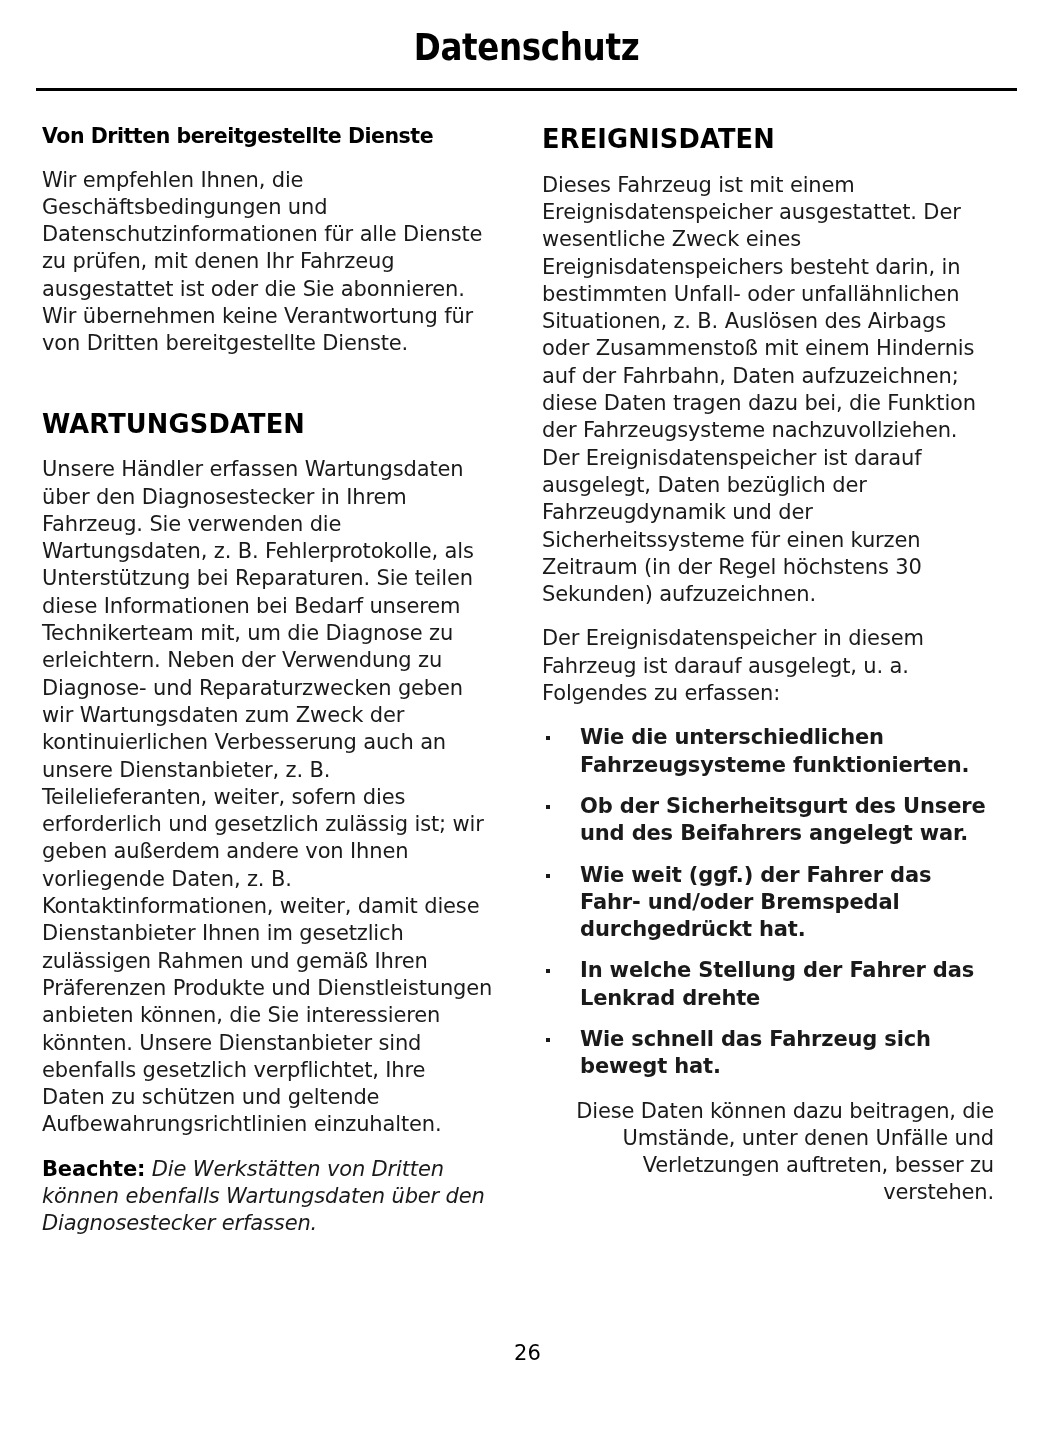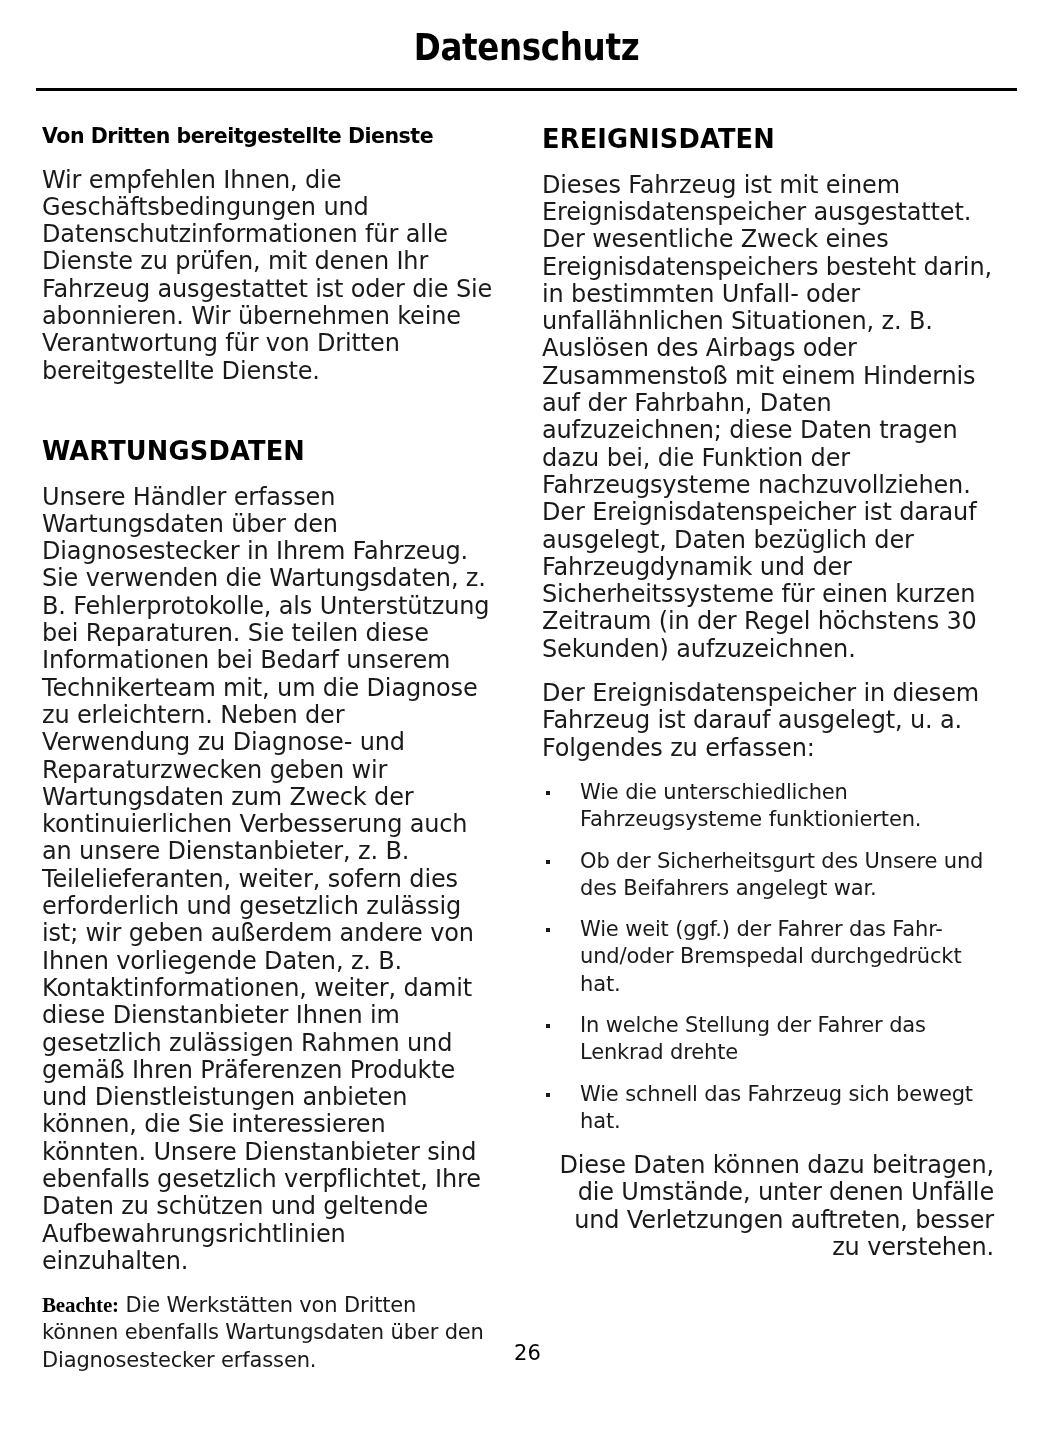--- a/index.html
+++ b/index.html
@@ -88,50 +88,51 @@
     color: #000000;
     text-transform: none;
     transform: scaleX(0.95);
     transform-origin: left center;
   }
   .spacer-lg { height: 34px; }
 
   
   p.body {
     margin: 8px 0 17px 0;
-    font-size: 24px;
+    font-size: 21px;
     line-height: 27.3px;
     color: #1a1a1a;
     font-weight: 400;
     letter-spacing: -0.15px;
     word-spacing: 0px;
   }
   p.body:last-child { margin-bottom: 0; text-align: right; }
 
   p.note {
     margin: 0;
     font-size: 21px;
     line-height: 27.3px;
     color: #1a1a1a;
     letter-spacing: -0.15px;
   }
   p.note .note-label {
     font-weight: 700;
     font-style: normal;
     color: #000000;
-    font-family: Liberation Serif, serif;
   }
   p.note .note-text {
+    font-style: italic;
   }
 
   
   ul.bullets {
     list-style: none;
     margin: 0 0 17px 0;
     padding: 0;
+    font-weight: bold;
   }
   ul.bullets li {
     position: relative;
     margin: 0 0 14px 0;
     padding-left: 38px;
     font-size: 21px;
     line-height: 27.3px;
     color: #1a1a1a;
     letter-spacing: -0.15px;
   }

